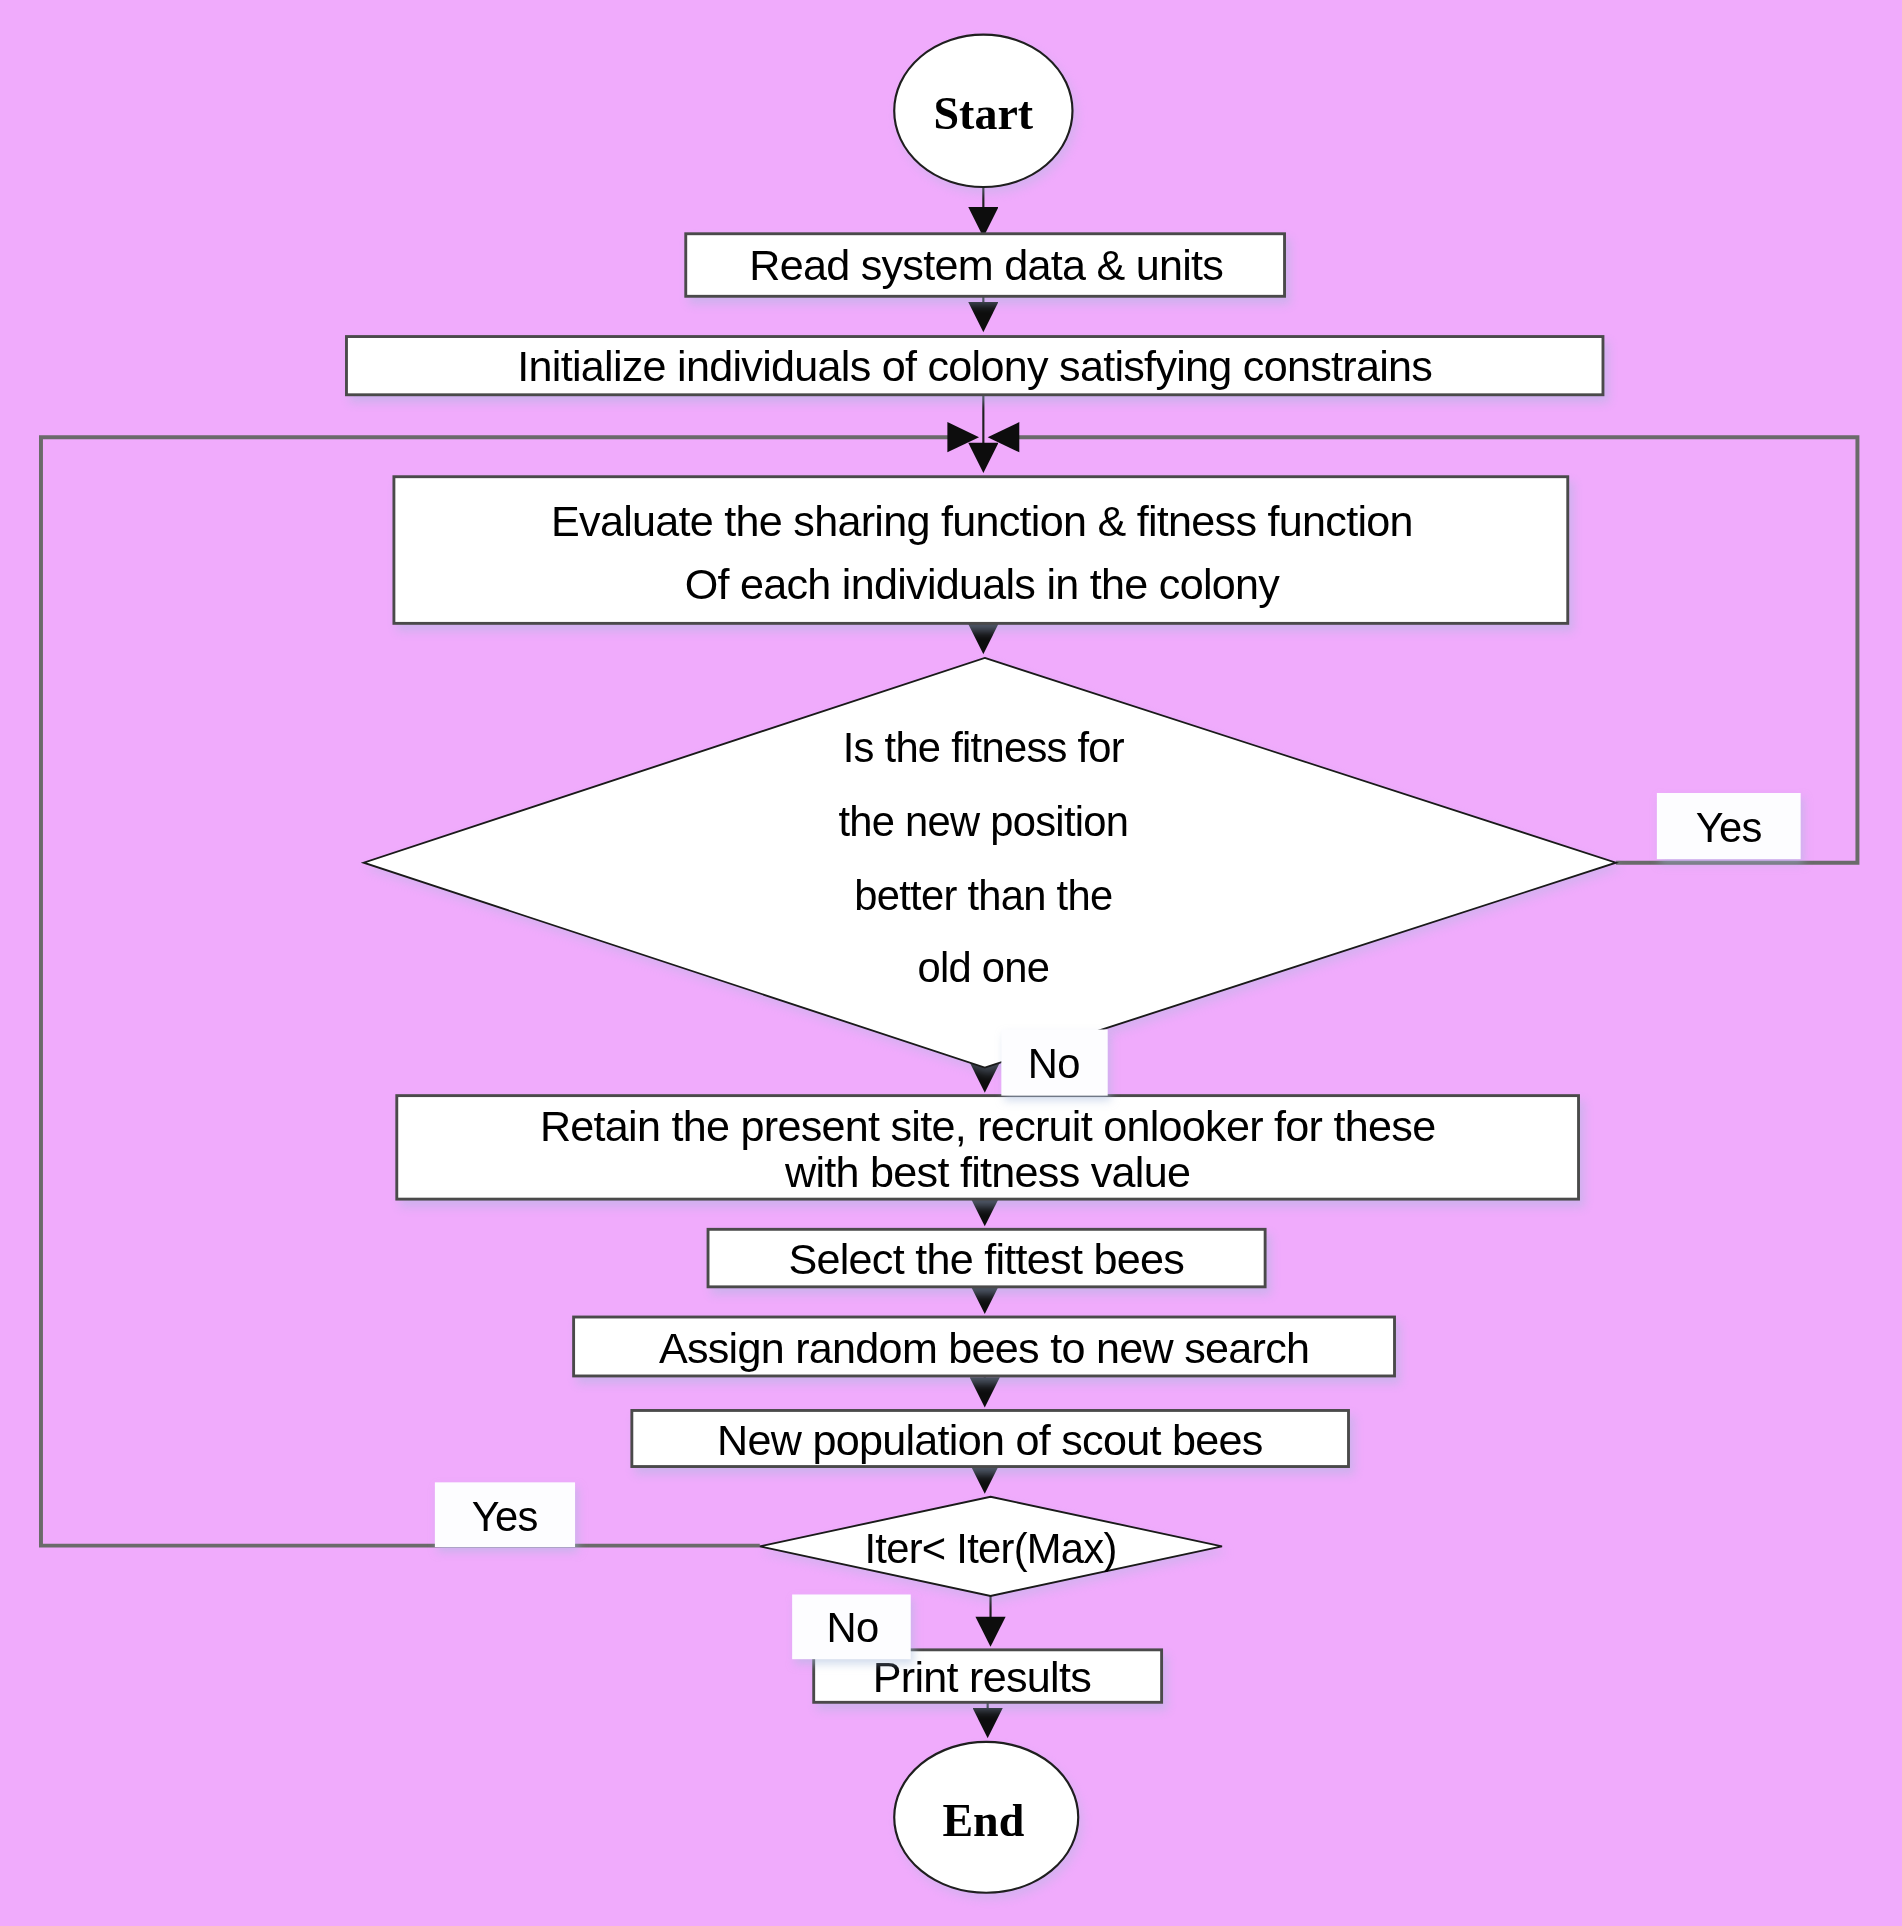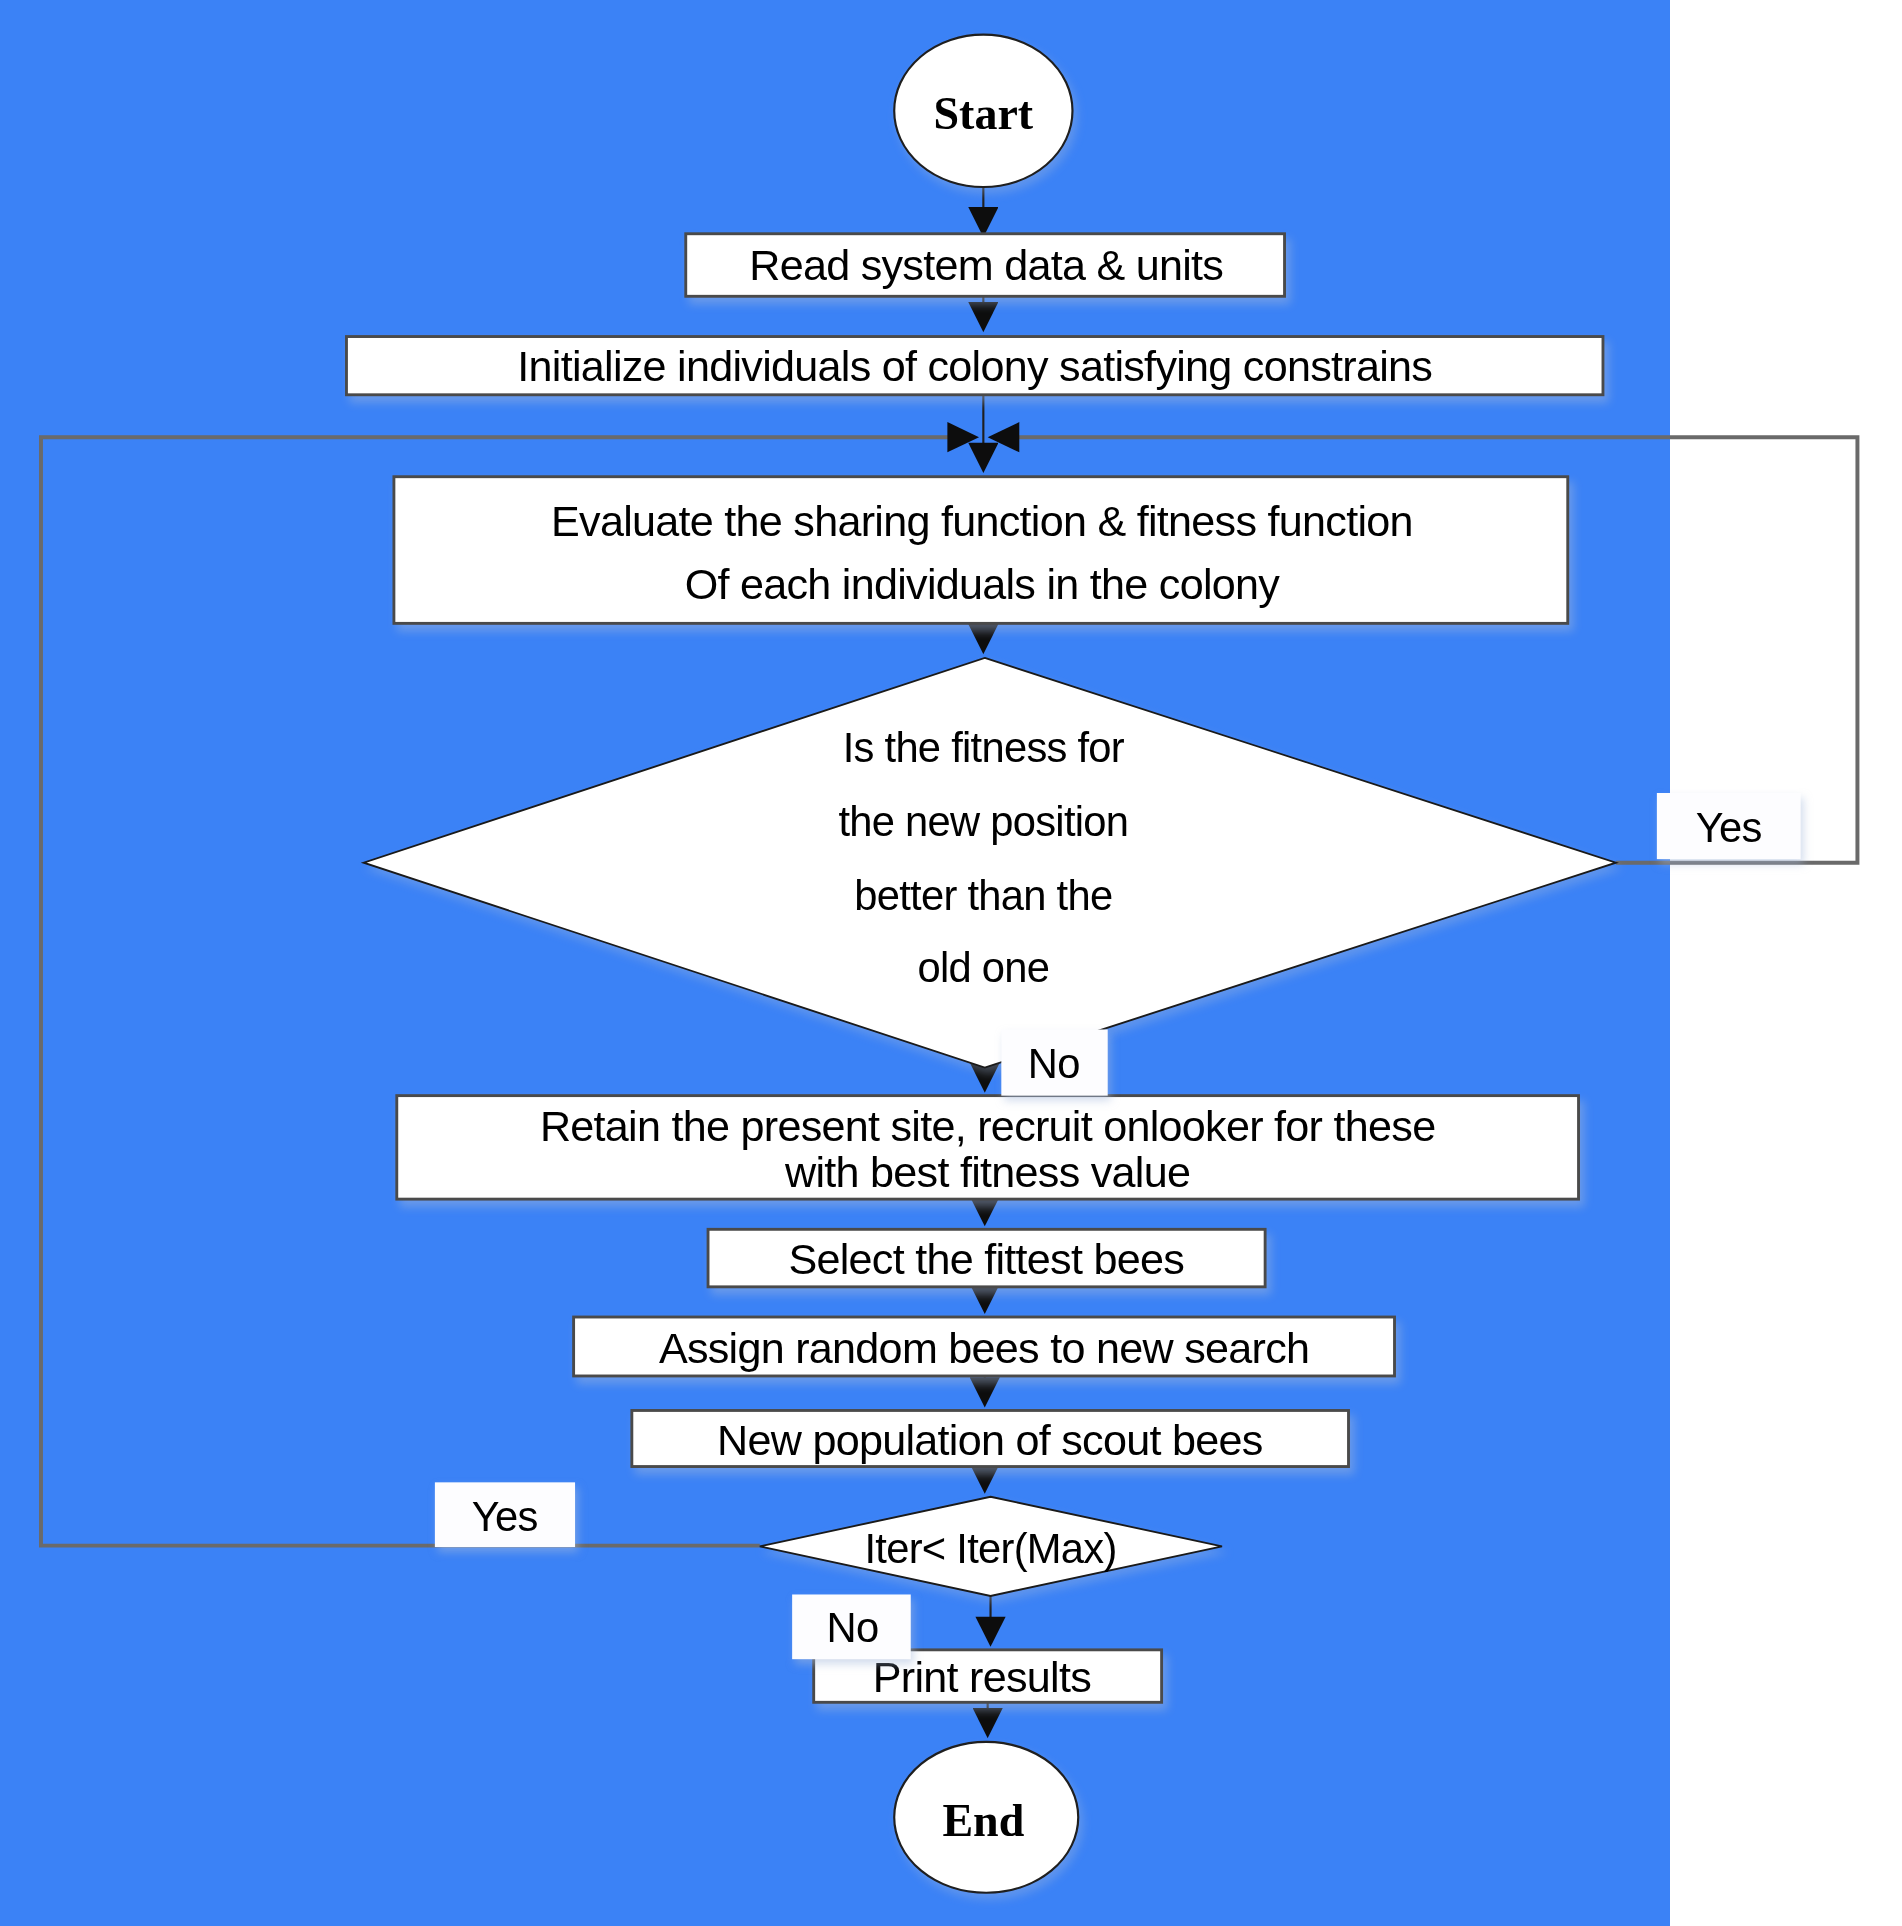--- a/index.html
+++ b/index.html
@@ -1,24 +1,24 @@
 <!DOCTYPE html>
 <html style="font-size:11.5px"><head>
 <meta charset="utf-8">
 <style>
   html, body {
     margin: 0;
     padding: 0;
     background: #ffffff;
   }
   #stage {
-    width: 1670px;
+    width: 1902px;
     height: 1926px;
     position: relative;
-    background: #3b82f6;
+    background: #f0abfc;
   }
   svg { display: block; }
   .node-rect {
     fill: #ffffff;
     stroke: #4a4a4a;
     stroke-width: 4;
     filter: drop-shadow(6px 9px 7px rgba(165,185,220,0.45));
   }
   .diamond {
     fill: #ffffff;

